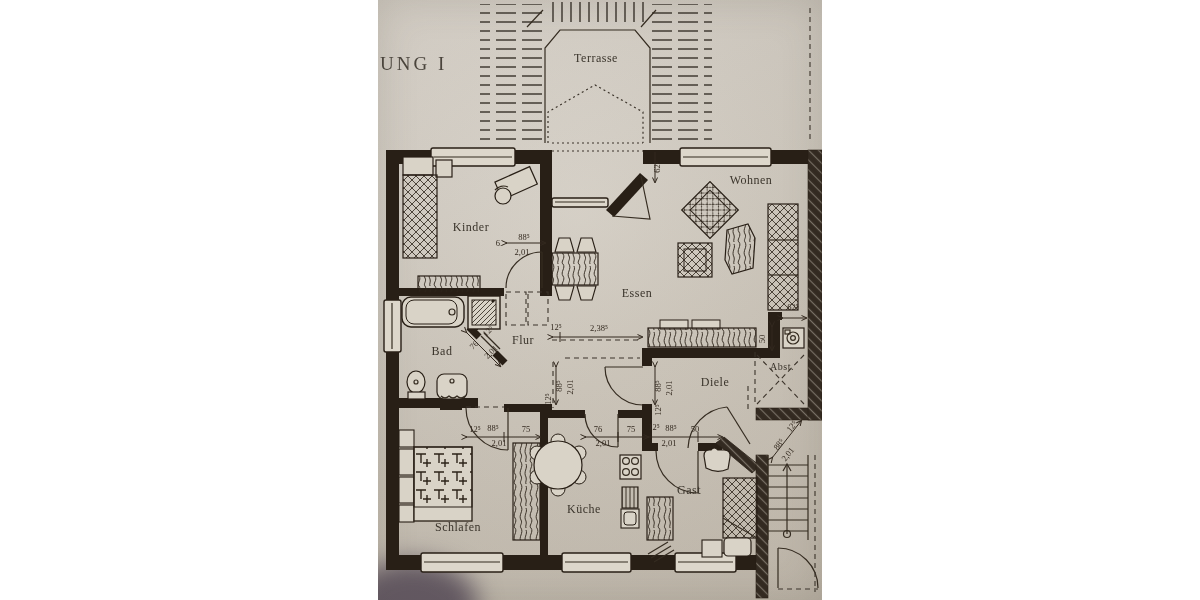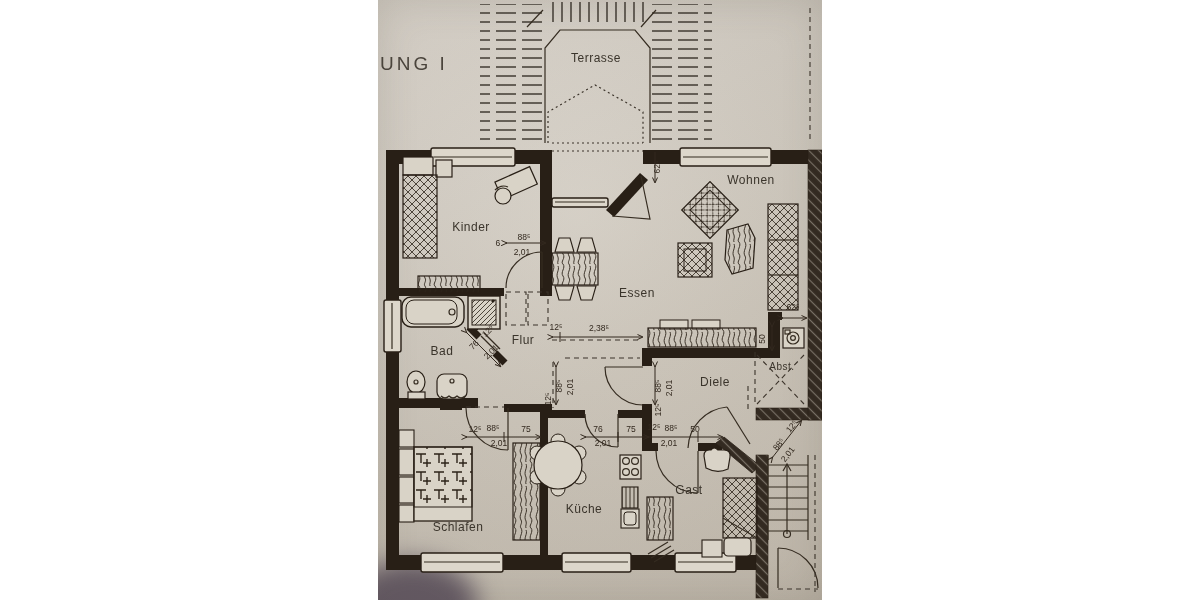--- a/index.html
+++ b/index.html
@@ -1,17 +1,17 @@
 <!DOCTYPE html>
 <html><head>
 <meta charset="utf-8">
 <style>
   html,body{margin:0;padding:0;}
   .stage{position:relative;width:1064px;height:600px;background:#ffffff;overflow:hidden;
-         font-family:Liberation Sans, sans-serif;}
+         font-family:Liberation Serif, serif;}
   .paper{position:absolute;left:378px;top:0;width:444px;height:600px;overflow:hidden;
          background:linear-gradient(155deg,#d9d3ca 0%,#d2ccc2 30%,#ccc5b9 60%,#c8c0b3 100%);
          box-shadow:inset 0 0 40px rgba(80,70,55,0.18);}
   .paper::after{content:"";position:absolute;inset:0;pointer-events:none;
          background:radial-gradient(120% 90% at 45% 35%, rgba(255,255,255,0.10), rgba(60,50,40,0.12));}
   .finger{position:absolute;left:-30px;top:560px;width:130px;height:90px;border-radius:50%;
          background:rgba(88,76,90,0.9);filter:blur(12px);}
   svg{position:absolute;left:0;top:0;}
   .ink{fill:#281f16;}
   .thin{stroke:#352c21;stroke-width:1.2;fill:none;}

